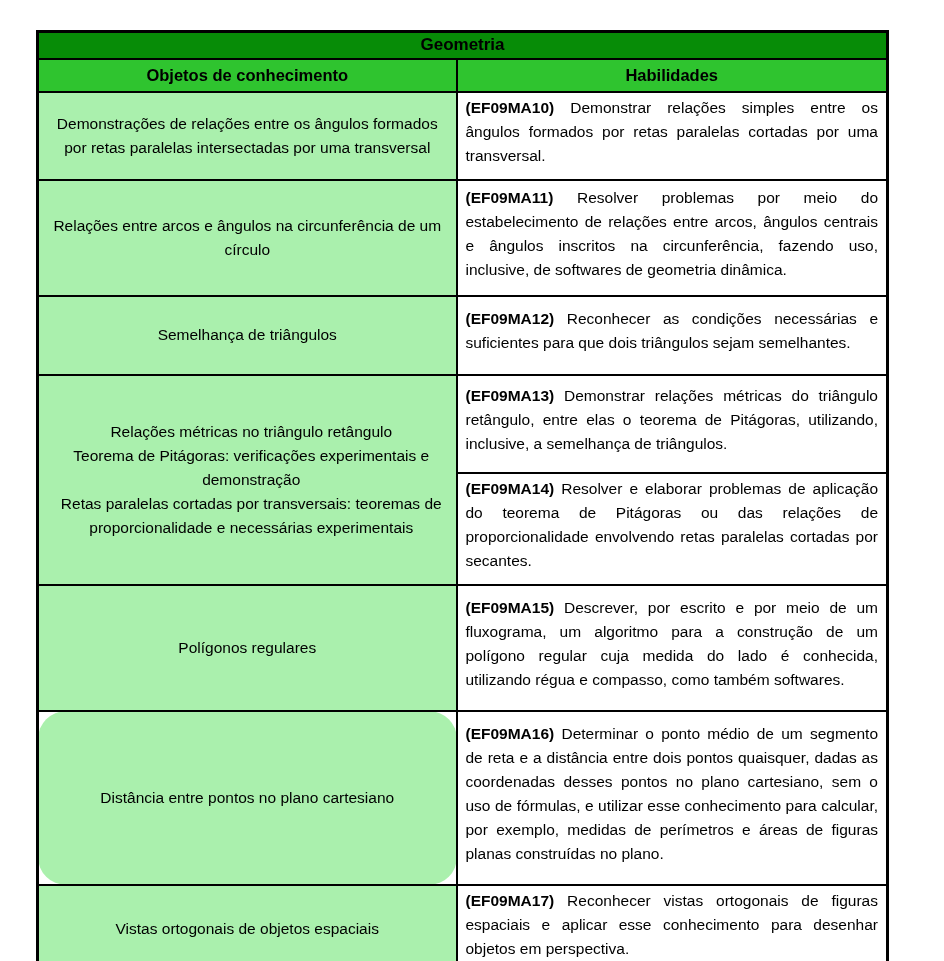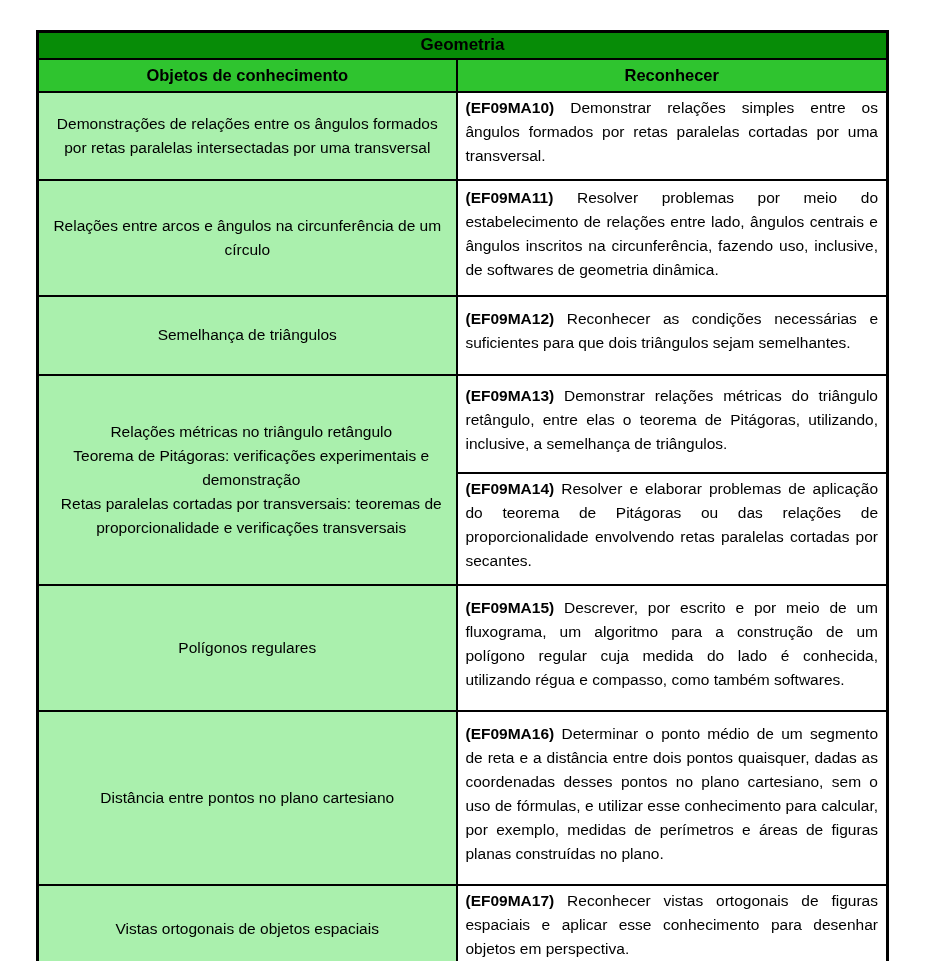--- a/index.html
+++ b/index.html
@@ -64,77 +64,77 @@
     vertical-align: top;
   }
   td.hab .code { font-weight: bold; }
   
   tr.r-ma10 td { height: 77px; }
   tr.r-ma11 td { height: 116px; }
   tr.r-ma12 td { height: 79px; }
   tr.r-ma13 td { height: 98px; }
   tr.r-ma14 td { height: 97px; }
   tr.r-ma15 td { height: 126px; margin-left: 16px; }
-  tr.r-ma16 td { height: 174px; }
+  tr.r-ma16 td { height: 174px; border-radius: 28px; }
   tr.r-ma17 td { height: 72px; }
   .objeto .line { display: block; margin-left: 8px; }
 </style>
 </head>
 <body>
 
 <div class="page">
   <table class="bncc">
     <colgroup>
       <col class="c-objetos">
       <col class="c-habilidades">
     </colgroup>
     <tbody>
       <tr>
         <th class="title-cell" colspan="2">Geometria</th>
       </tr>
       <tr>
         <th class="col-head">Objetos de conhecimento</th>
-        <th class="col-head">Reconhecer</th>
+        <th class="col-head">Habilidades</th>
       </tr>
 
       <tr class="r-ma10">
         <td class="objeto">
           <span>Demonstrações de relações entre os ângulos formados por retas paralelas intersectadas por uma transversal</span>
         </td>
         <td class="hab">
           <span class="code">(EF09MA10)</span>
           <span>Demonstrar relações simples entre os ângulos formados por retas paralelas cortadas por uma transversal.</span>
         </td>
       </tr>
 
       <tr class="r-ma11">
         <td class="objeto">
           <span>Relações entre arcos e ângulos na circunferência de um círculo</span>
         </td>
         <td class="hab">
           <span class="code">(EF09MA11)</span>
-          <span>Resolver problemas por meio do estabelecimento de relações entre lado, ângulos centrais e ângulos inscritos na circunferência, fazendo uso, inclusive, de softwares de geometria dinâmica.</span>
+          <span>Resolver problemas por meio do estabelecimento de relações entre arcos, ângulos centrais e ângulos inscritos na circunferência, fazendo uso, inclusive, de softwares de geometria dinâmica.</span>
         </td>
       </tr>
 
       <tr class="r-ma12">
         <td class="objeto">
           <span>Semelhança de triângulos</span>
         </td>
         <td class="hab">
           <span class="code">(EF09MA12)</span>
           <span>Reconhecer as condições necessárias e suficientes para que dois triângulos sejam semelhantes.</span>
         </td>
       </tr>
 
       <tr class="r-ma13">
         <td class="objeto" rowspan="2">
           <span class="line">Relações métricas no triângulo retângulo</span>
           <span class="line">Teorema de Pitágoras: verificações experimentais e demonstração</span>
-          <span class="line">Retas paralelas cortadas por transversais: teoremas de proporcionalidade e verificações transversais</span>
+          <span class="line">Retas paralelas cortadas por transversais: teoremas de proporcionalidade e necessárias experimentais</span>
         </td>
         <td class="hab">
           <span class="code">(EF09MA13)</span>
           <span>Demonstrar relações métricas do triângulo retângulo, entre elas o teorema de Pitágoras, utilizando, inclusive, a semelhança de triângulos.</span>
         </td>
       </tr>
       <tr class="r-ma14">
         <td class="hab">
           <span class="code">(EF09MA14)</span>
           <span>Resolver e elaborar problemas de aplicação do teorema de Pitágoras ou das relações de proporcionalidade envolvendo retas paralelas cortadas por secantes.</span>

